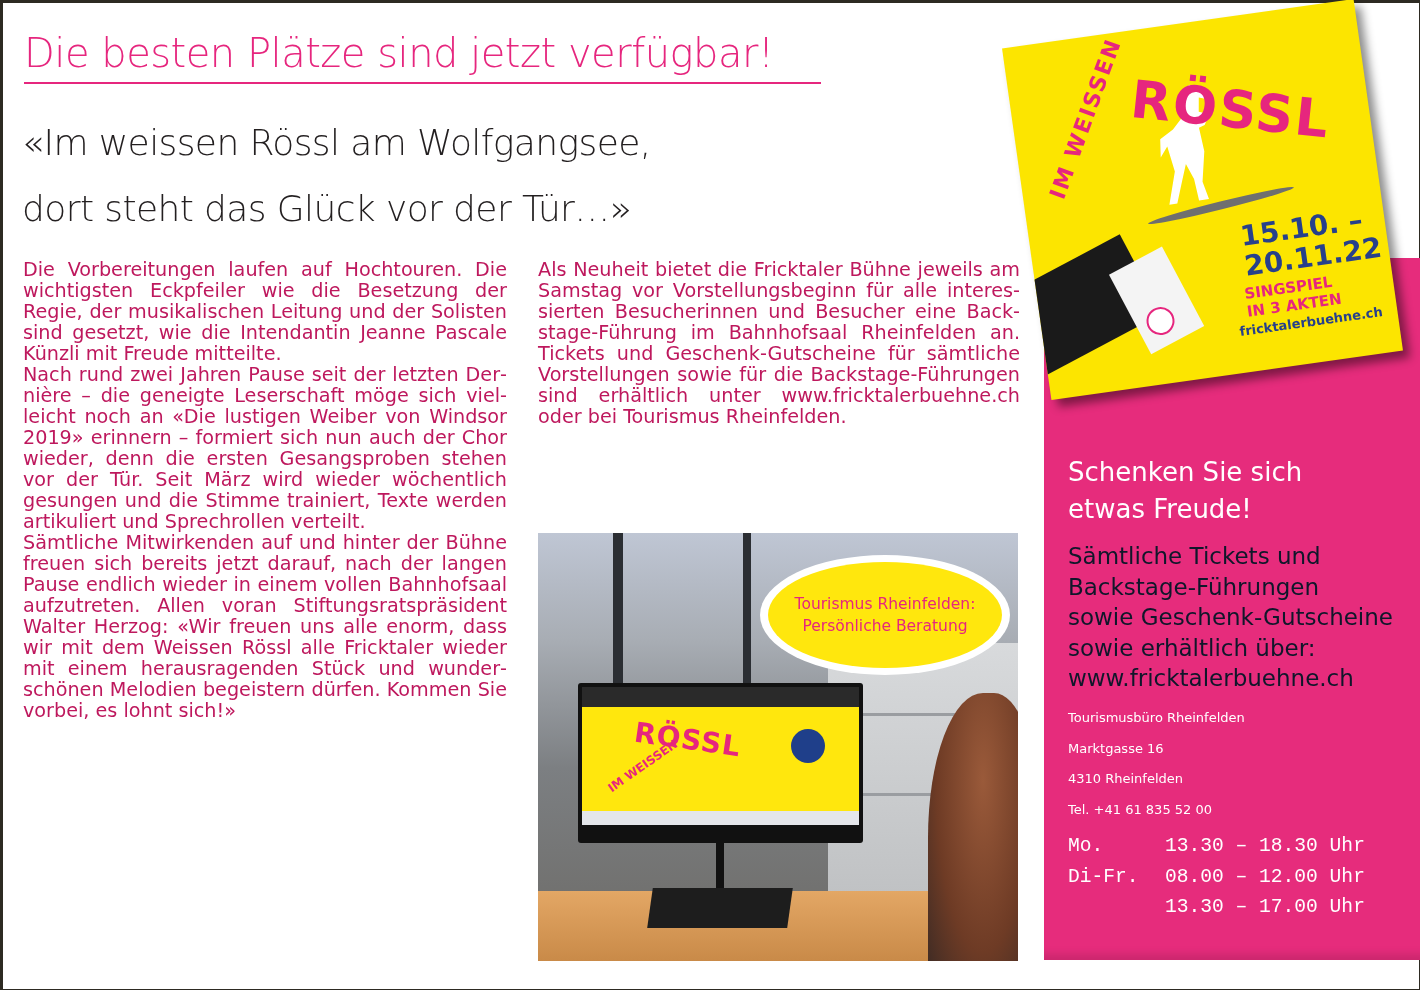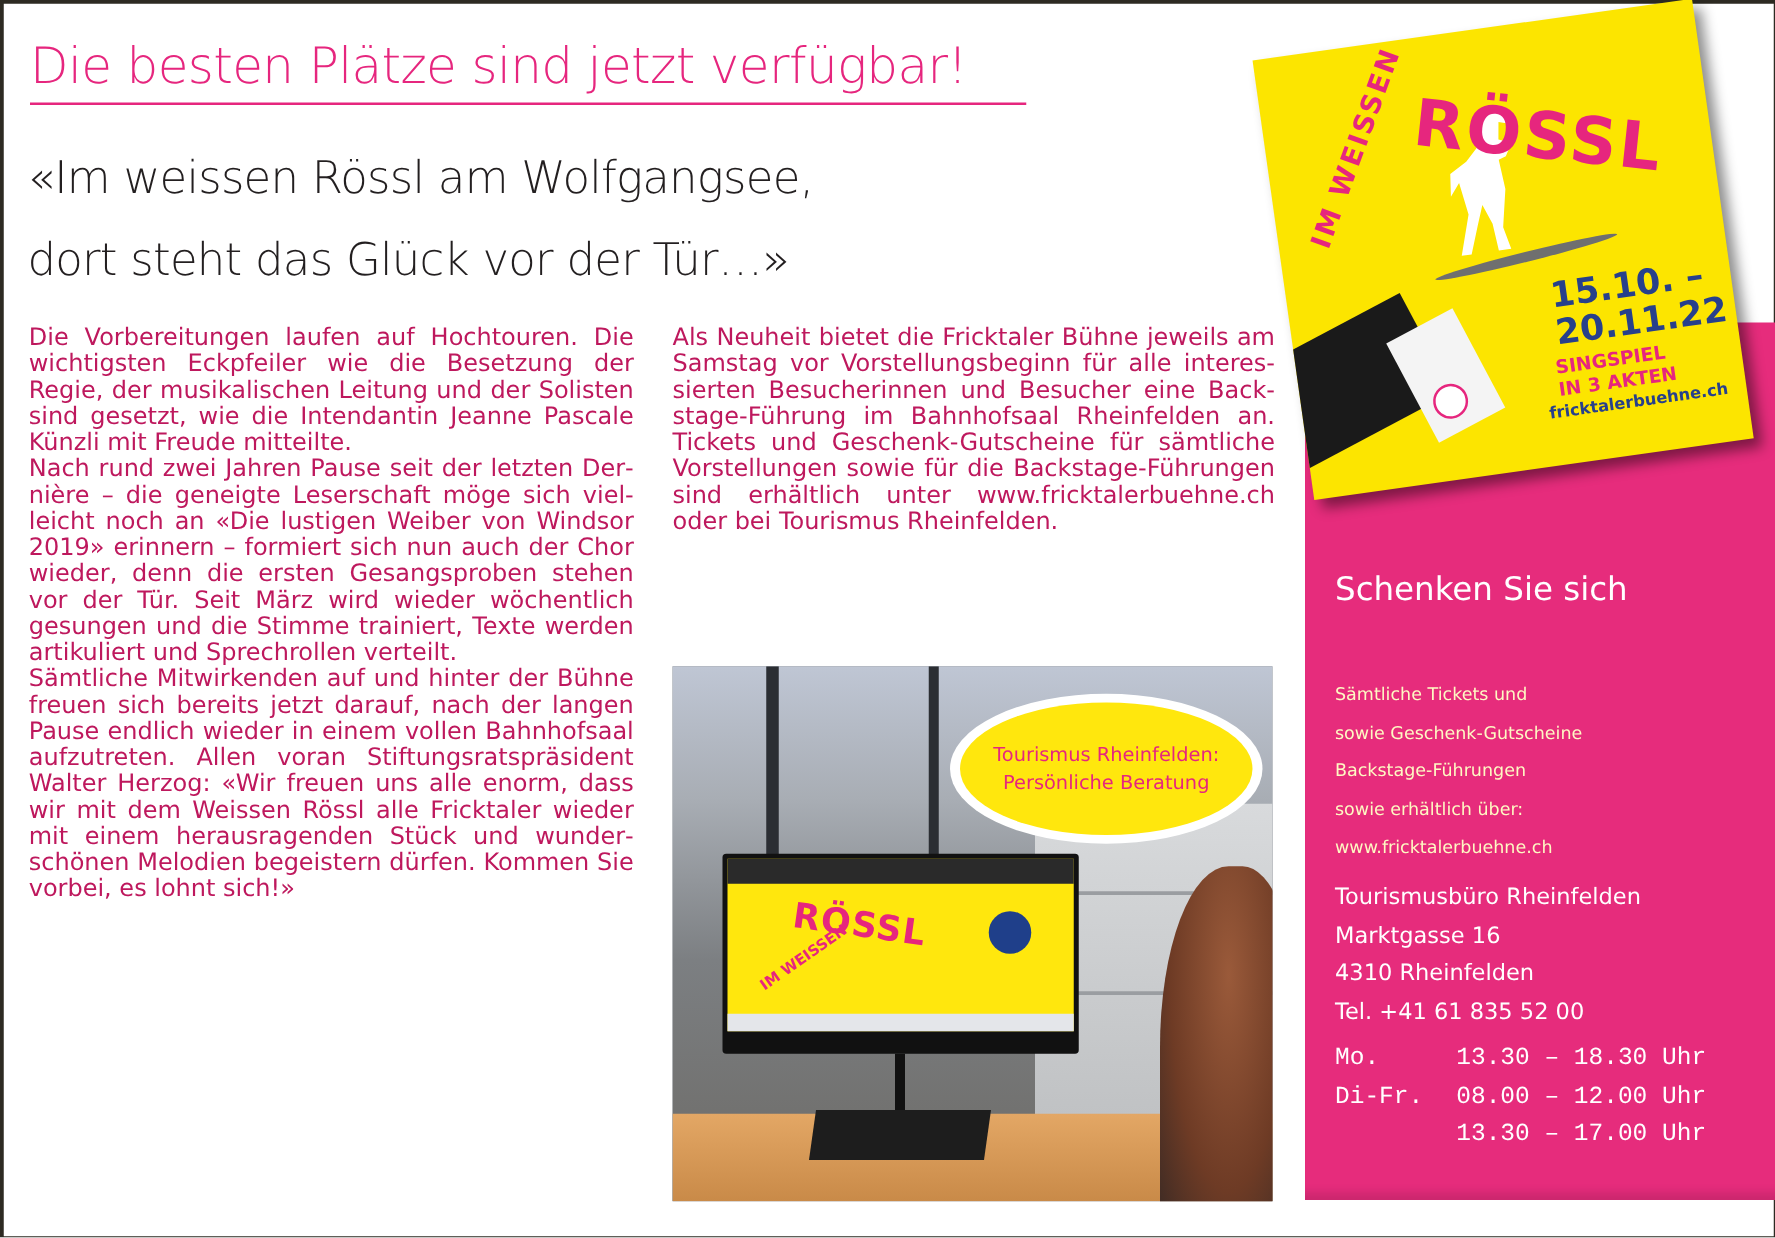--- a/index.html
+++ b/index.html
@@ -33,22 +33,22 @@
   .photo .stand { position: absolute; left: 178px; top: 310px; width: 8px; height: 50px; background: #111; }
   .photo .base { position: absolute; left: 112px; top: 355px; width: 140px; height: 40px; background: #1d1d1d; transform: skewX(-8deg); }
   .photo .person { position: absolute; right: -20px; top: 160px; width: 110px; height: 290px; background: radial-gradient(ellipse at 50% 30%, #9a5a3a 0%, #6e3b25 60%, #3b2a24 100%); border-radius: 50% 40% 0 0; }
   .photo .bubble { position: absolute; left: 222px; top: 22px; width: 250px; height: 120px; border-radius: 50%; background: #fff; }
   .photo .bubble-inner { position: absolute; left: 8px; top: 7px; width: 234px; height: 106px; border-radius: 50%; background: #ffe70d; display: flex; flex-direction: column; align-items: center; justify-content: center; }
   .photo .bubble-line { font-size: 15.5px; line-height: 22px; color: #e6267e; text-align: center; white-space: nowrap; }
 
   
   .info { position: absolute; left: 1044px; top: 258px; width: 415px; height: 702px; background: #e62c7c; box-shadow: inset -6px -6px 8px rgba(0,0,0,0.12); }
   .info-title { position: absolute; left: 24px; top: 196px; font-size: 26px; line-height: 37px; color: #fff; font-weight: 500; }
-  .info-body { position: absolute; left: 24px; top: 283px; font-size: 14px; line-height: 30.5px; color: #fef9c3; white-space: nowrap; }
-  .info-addr { position: absolute; left: 24px; top: 445px; font-size: 18px; line-height: 30.5px; color: #fff; white-space: nowrap; }
+  .info-body { position: absolute; left: 24px; top: 283px; font-size: 23px; line-height: 30.5px; color: #0f172a; white-space: nowrap; }
+  .info-addr { position: absolute; left: 24px; top: 445px; font-size: 13px; line-height: 30.5px; color: #fff; white-space: nowrap; }
   .info-hours { position: absolute; left: 24px; top: 573px; font-size: 19.6px; line-height: 30.5px; color: #fff; }
   .hours-row { display: flex; white-space: nowrap; font-family: Liberation Mono, monospace; }
   .hours-day { width: 97px; }
 
   
   .poster { position: absolute; left: 1025px; top: 22px; width: 355px; height: 355px; background: #fce500; transform: rotate(-8deg); box-shadow: 6px 8px 10px rgba(0,0,0,0.45); overflow: hidden; }
   .poster .arc-text { position: absolute; font-family: "DejaVu Sans", sans-serif; font-weight: bold; color: #e6267e; }
   .poster .im-weissen { left: 22px; top: 150px; font-size: 22px; transform: rotate(-62deg); transform-origin: left top; letter-spacing: 2px; }
   .poster .roessl { left: 118px; top: 62px; font-size: 52px; letter-spacing: 2px; transform: rotate(14deg); }
   .poster .horse { position: absolute; left: 140px; top: 60px; width: 70px; height: 120px; }
@@ -107,25 +107,26 @@
     <div class="bubble-inner">
       <div class="bubble-line">Tourismus Rheinfelden:</div>
       <div class="bubble-line">Persönliche Beratung</div>
     </div>
   </div>
 </div>
 
 <div class="info">
   <div class="info-title">
     <div>Schenken Sie sich</div>
+    <div>etwas Freude!</div>
   </div>
   <div class="info-body">
     <div>Sämtliche Tickets und</div>
+    <div>Backstage-Führungen</div>
     <div>sowie Geschenk-Gutscheine</div>
-    <div>Backstage-Führungen</div>
     <div>sowie erhältlich über:</div>
     <div>www.fricktalerbuehne.ch</div>
   </div>
   <div class="info-addr">
     <div>Tourismusbüro Rheinfelden</div>
     <div>Marktgasse 16</div>
     <div>4310 Rheinfelden</div>
     <div>Tel. +41 61 835 52 00</div>
   </div>
   <div class="info-hours">

